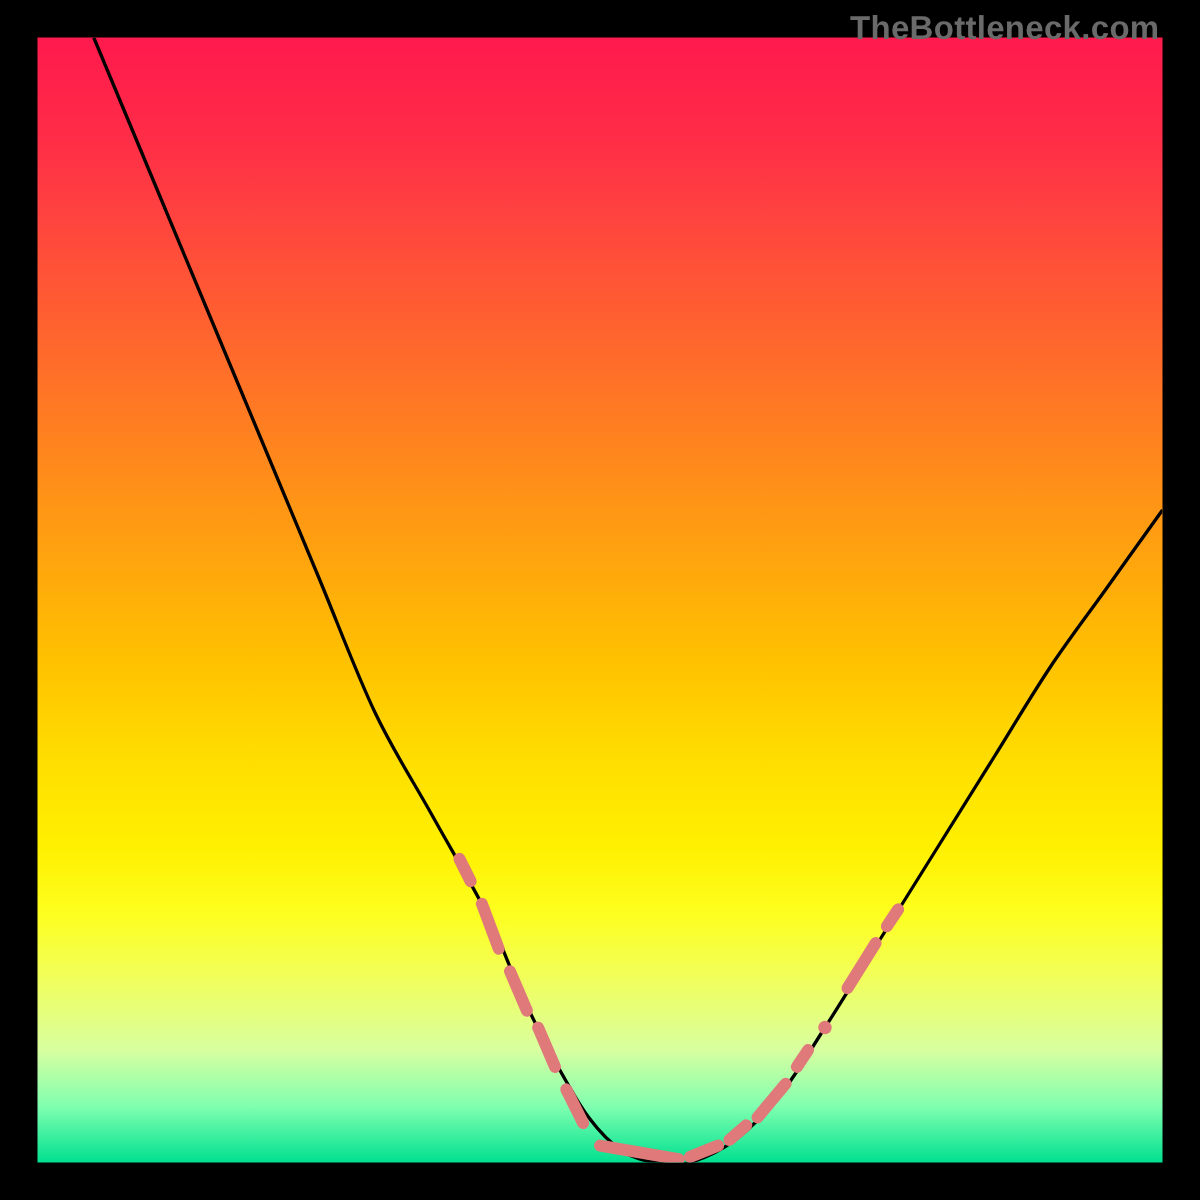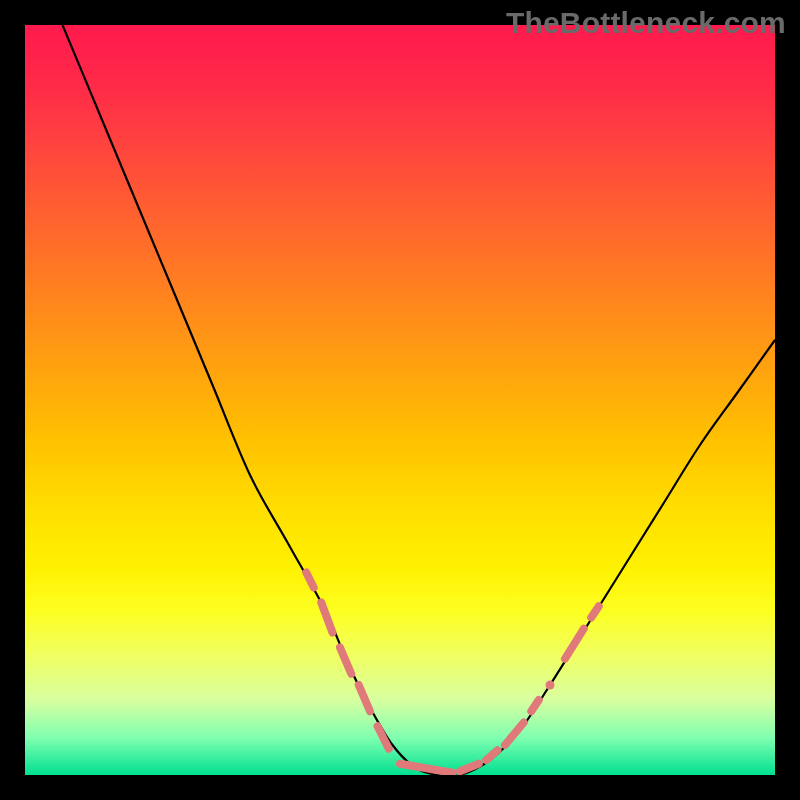--- a/index.html
+++ b/index.html
@@ -35,23 +35,23 @@
       #fdff20 78%,
       #f0ff60 84%,
       #d8ffa0 90%,
       #80ffb0 95%,
       #00e090 100%
     );
   }
   .watermark {
     position: absolute;
     top: 6px;
-    right: 14px;
+    right: 27px;
     font-family: Arial, Helvetica, sans-serif;
-    font-size: 30px;
+    font-size: 22px;
     font-weight: 600;
     color: #6a6a6a;
     letter-spacing: 0.2px;
   }
   svg.curve {
     position: absolute;
     left: 0;
     top: 0;
     width: 750px;
     height: 750px;

